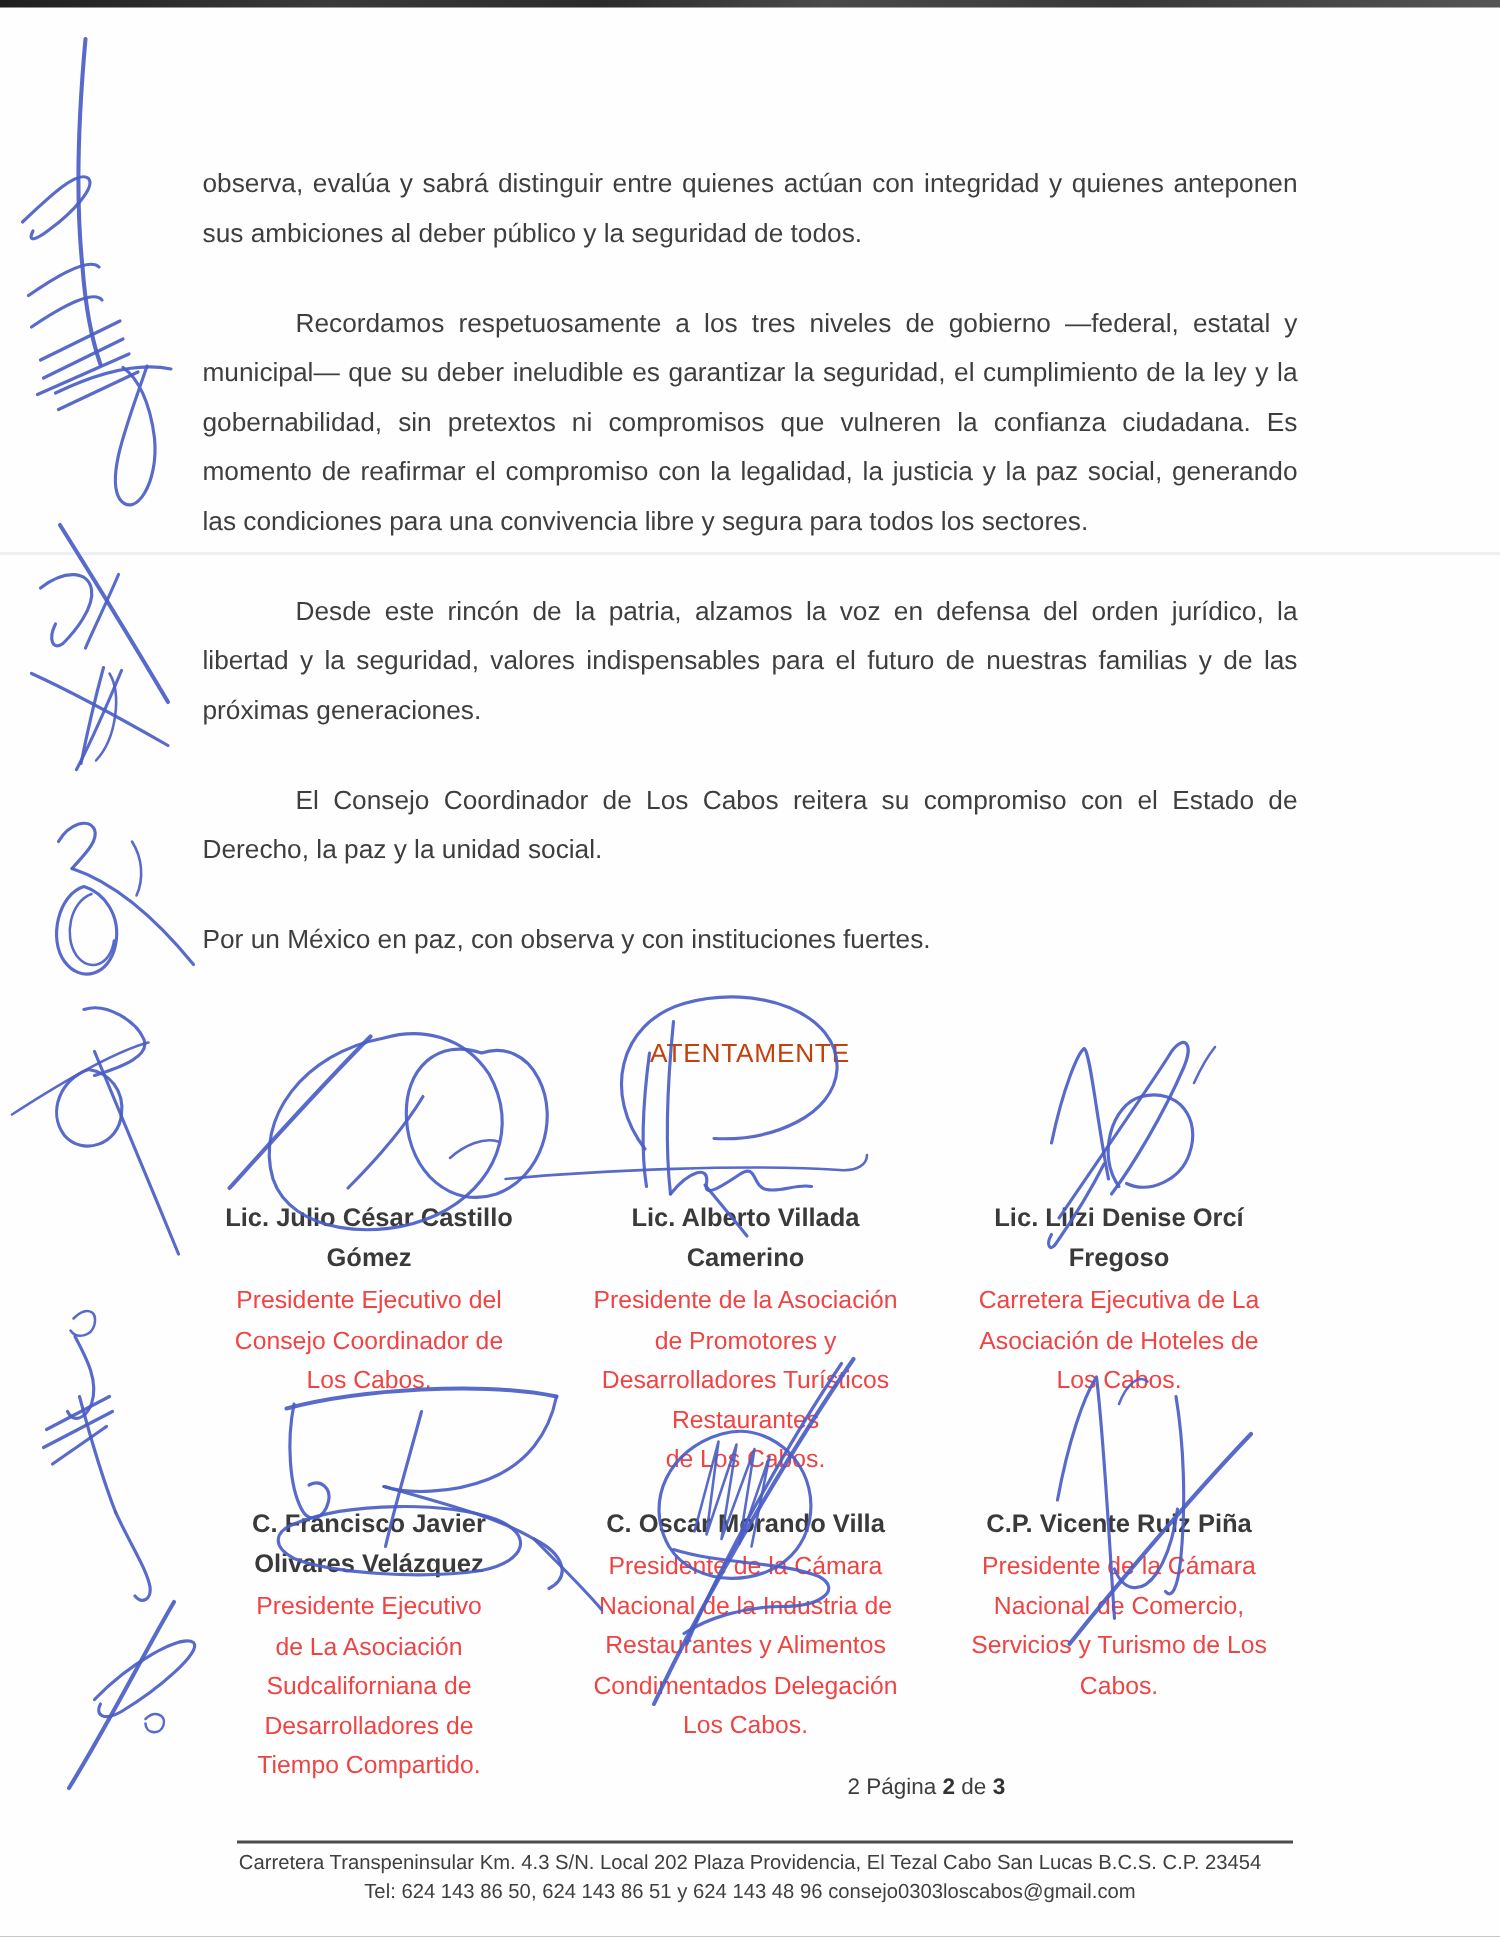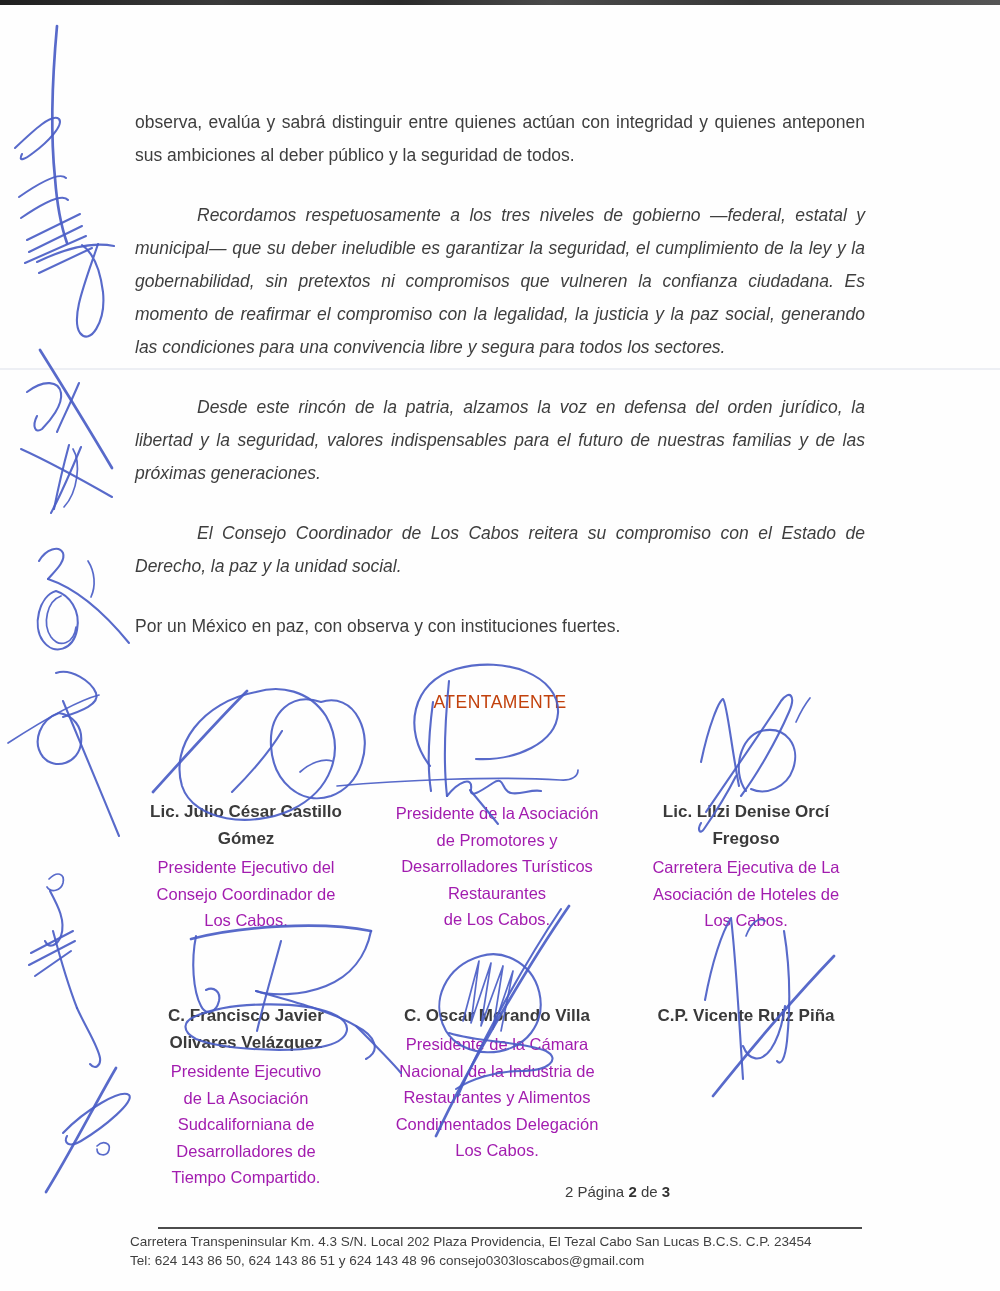--- a/index.html
+++ b/index.html
@@ -15,52 +15,52 @@
   }
   .scan-line{
     position:absolute;top:368px;left:0;width:1000px;height:2px;
     background:#edeff4;
   }
   .body-text{
     position:absolute;top:106px;left:135px;width:730px;
     font-size:17.5px;line-height:33px;text-align:justify;
   }
   .body-text p{margin:0 0 27px 0;}
-  .body-text p.indent{text-indent:62px;font-style:italic;}
+  .body-text p.indent{text-indent:62px;}
   .closing{
     position:absolute;top:692px;left:0;width:1000px;
     text-align:center;font-size:17.5px;letter-spacing:.5px;color:#c2410c;
   }
   .sig-row{position:absolute;left:0;width:1000px;}
   .sig-row.row1{top:798px;}
   .sig-row.row2{top:1002px;}
   .sig-cell{position:absolute;text-align:center;}
   .sig-cell.c1{left:130px;width:232px;}
   .sig-cell.c2{left:370px;width:254px;}
   .sig-cell.c3{left:620px;width:252px;text-align:center;}
   .sig-name{
     font-weight:bold;font-size:17px;line-height:27px;color:#3a3a3a;
     white-space:pre-line;
   }
   .sig-title{
-    font-size:16.5px;line-height:26.5px;margin-top:2px;color:#a21caf;
+    font-size:16.5px;line-height:26.5px;margin-top:2px;color:#ef4444;
     white-space:pre-line;
   }
   .page-num{
     position:absolute;top:1183px;left:565px;width:300px;
     text-align:left;font-size:15px;color:#3d3d3d;white-space:pre;
   }
   .page-num b{color:#333;}
   .footer-rule{
     position:absolute;top:1227px;left:158px;width:704px;height:2px;
     background:#4c4c4c;
   }
   .footer-text{
     position:absolute;top:1232px;left:130px;width:740px;
-    text-align:left;font-size:13.5px;line-height:19px;color:#3f3f3f;
+    text-align:center;font-size:13.5px;line-height:19px;color:#3f3f3f;
   }
   .ink-layer{position:absolute;top:0;left:0;width:1000px;height:1291px;pointer-events:none;}
   .ink-layer path{fill:none;stroke:#4a5dc6;stroke-width:2.1;stroke-linecap:round;stroke-linejoin:round;stroke-opacity:.92;}
   .ink-layer .thick{stroke-width:2.7;}
   .ink-layer .thin{stroke-width:1.7;}
 </style>
 </head>
 <body>
 
 <div class="page">
@@ -80,20 +80,22 @@
 
   <div class="sig-row row1">
     <div class="sig-cell c1">
       <div class="sig-name">Lic. Julio César Castillo
 Gómez</div>
       <div class="sig-title">Presidente Ejecutivo del
 Consejo Coordinador de
 Los Cabos.</div>
     </div>
     <div class="sig-cell c2">
+      <div class="sig-name">Lic. Alberto Villada
+Camerino</div>
       <div class="sig-title">Presidente de la Asociación
 de Promotores y
 Desarrolladores Turísticos
 Restaurantes
 de Los Cabos.</div>
     </div>
     <div class="sig-cell c3">
       <div class="sig-name">Lic. Lilzi Denise Orcí
 Fregoso</div>
       <div class="sig-title">Carretera Ejecutiva de La
@@ -115,20 +117,24 @@
     <div class="sig-cell c2">
       <div class="sig-name">C. Oscar Morando Villa</div>
       <div class="sig-title">Presidente de la Cámara
 Nacional de la Industria de
 Restaurantes y Alimentos
 Condimentados Delegación
 Los Cabos.</div>
     </div>
     <div class="sig-cell c3">
       <div class="sig-name">C.P. Vicente Ruiz Piña</div>
+      <div class="sig-title">Presidente de la Cámara
+Nacional de Comercio,
+Servicios y Turismo de Los
+Cabos.</div>
     </div>
   </div>
 
   <div class="page-num"><span>2 Página </span><b>2</b><span> de </span><b>3</b></div>
 
   <div class="footer-rule"></div>
   <div class="footer-text">
     <div>Carretera Transpeninsular Km. 4.3 S/N. Local 202 Plaza Providencia, El Tezal Cabo San Lucas B.C.S. C.P. 23454</div>
     <div>Tel: 624 143 86 50, 624 143 86 51 y 624 143 48 96 consejo0303loscabos@gmail.com</div>
   </div>

